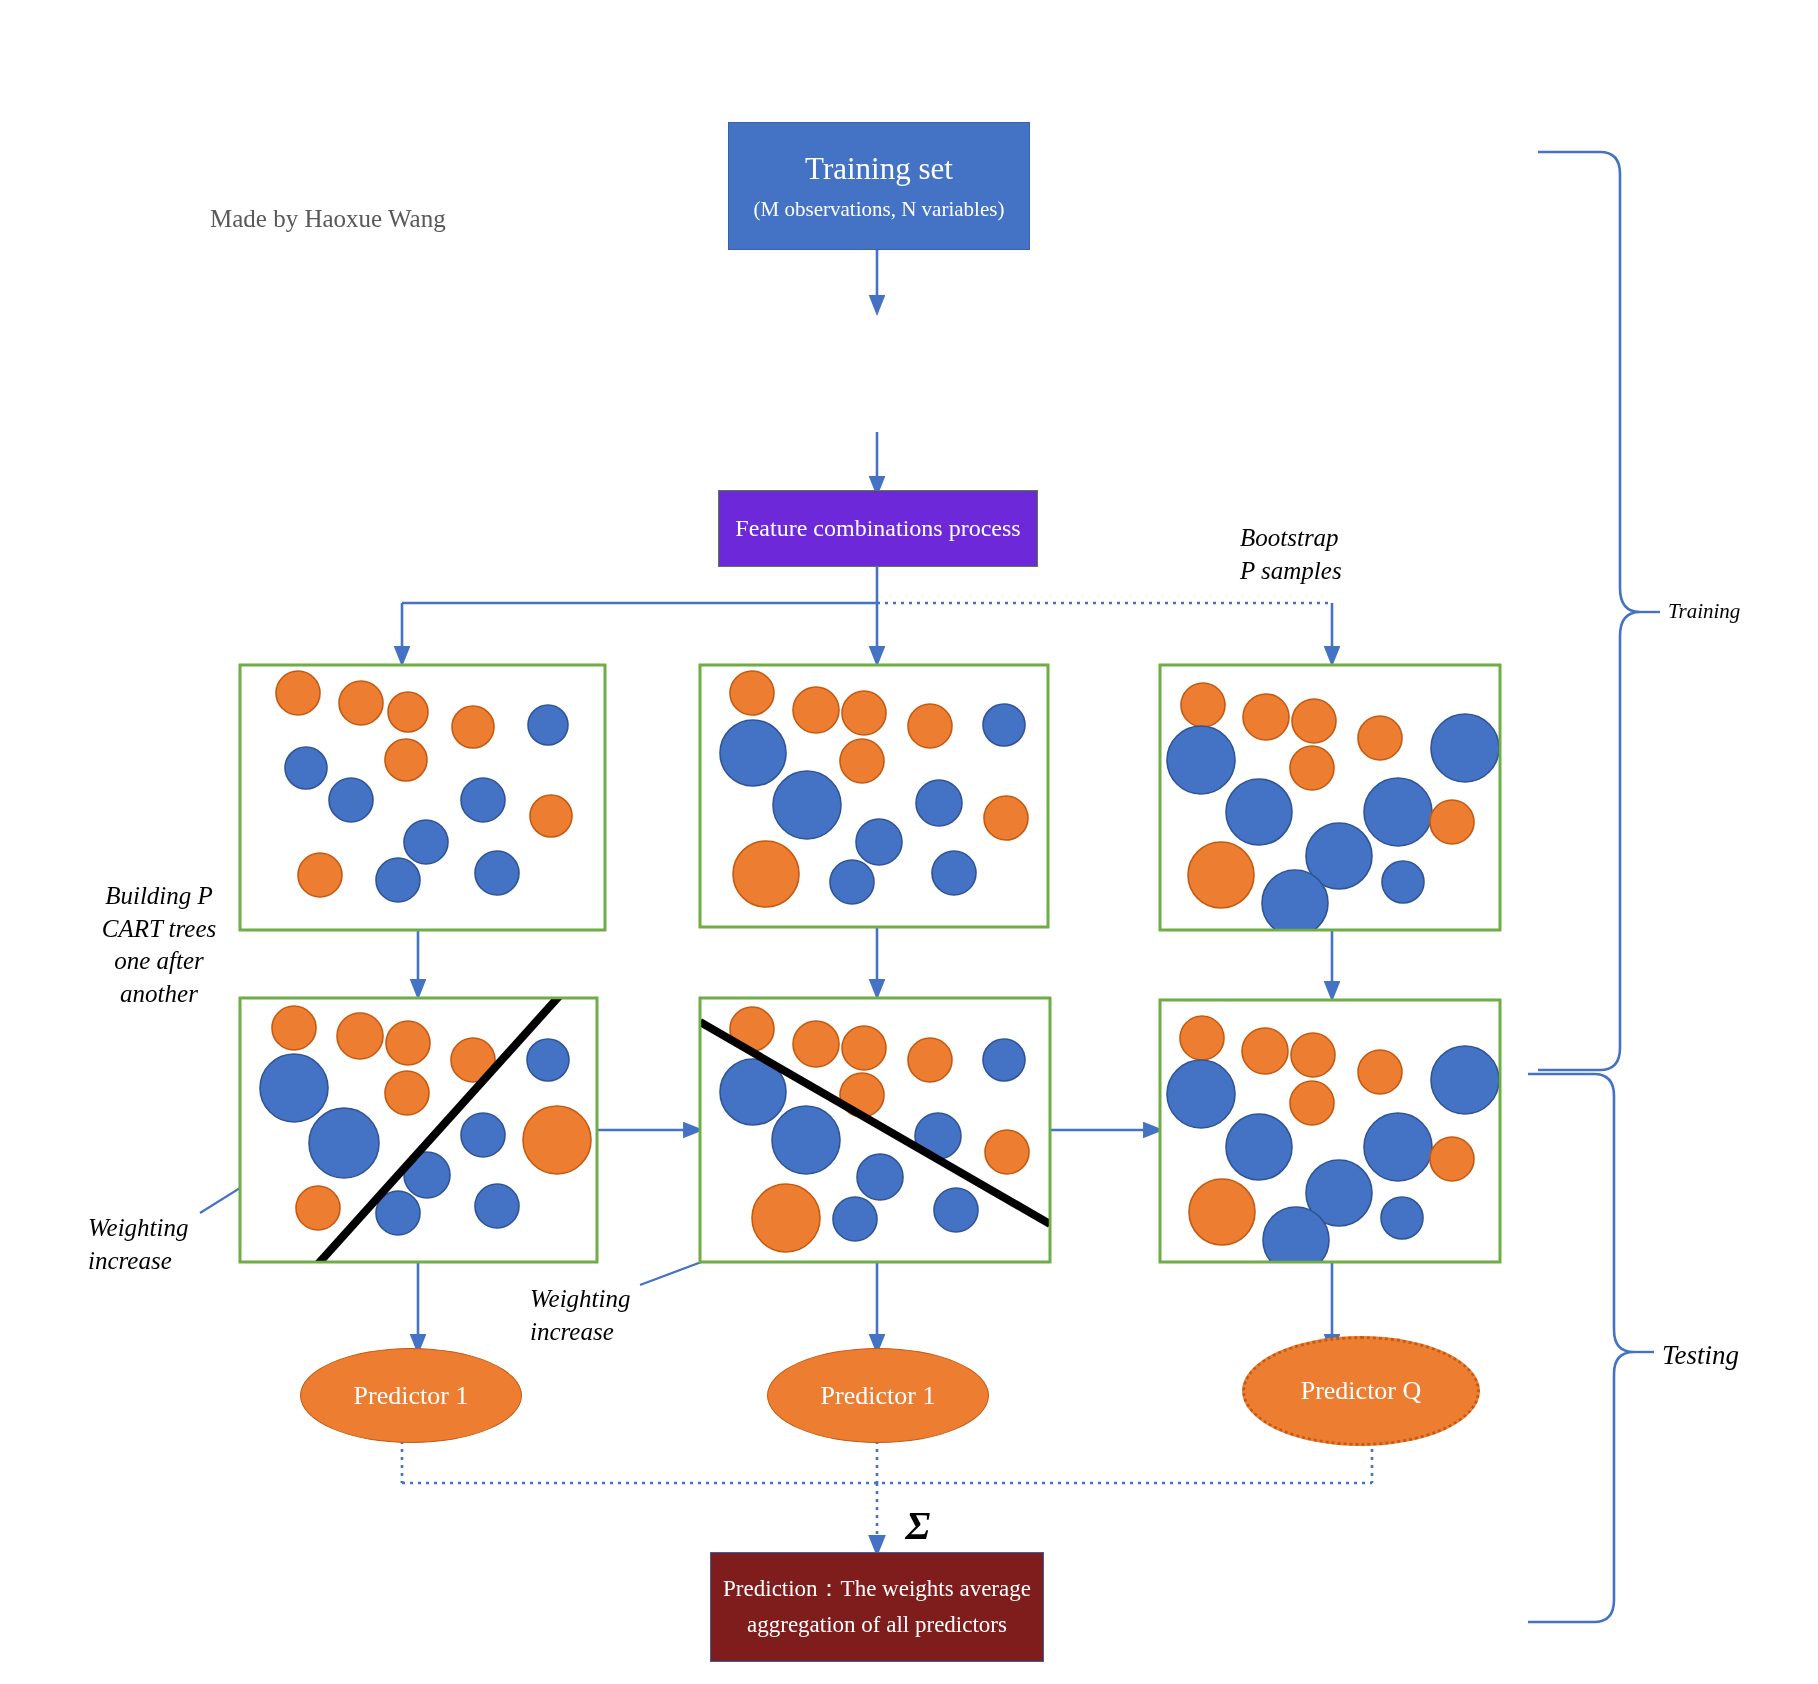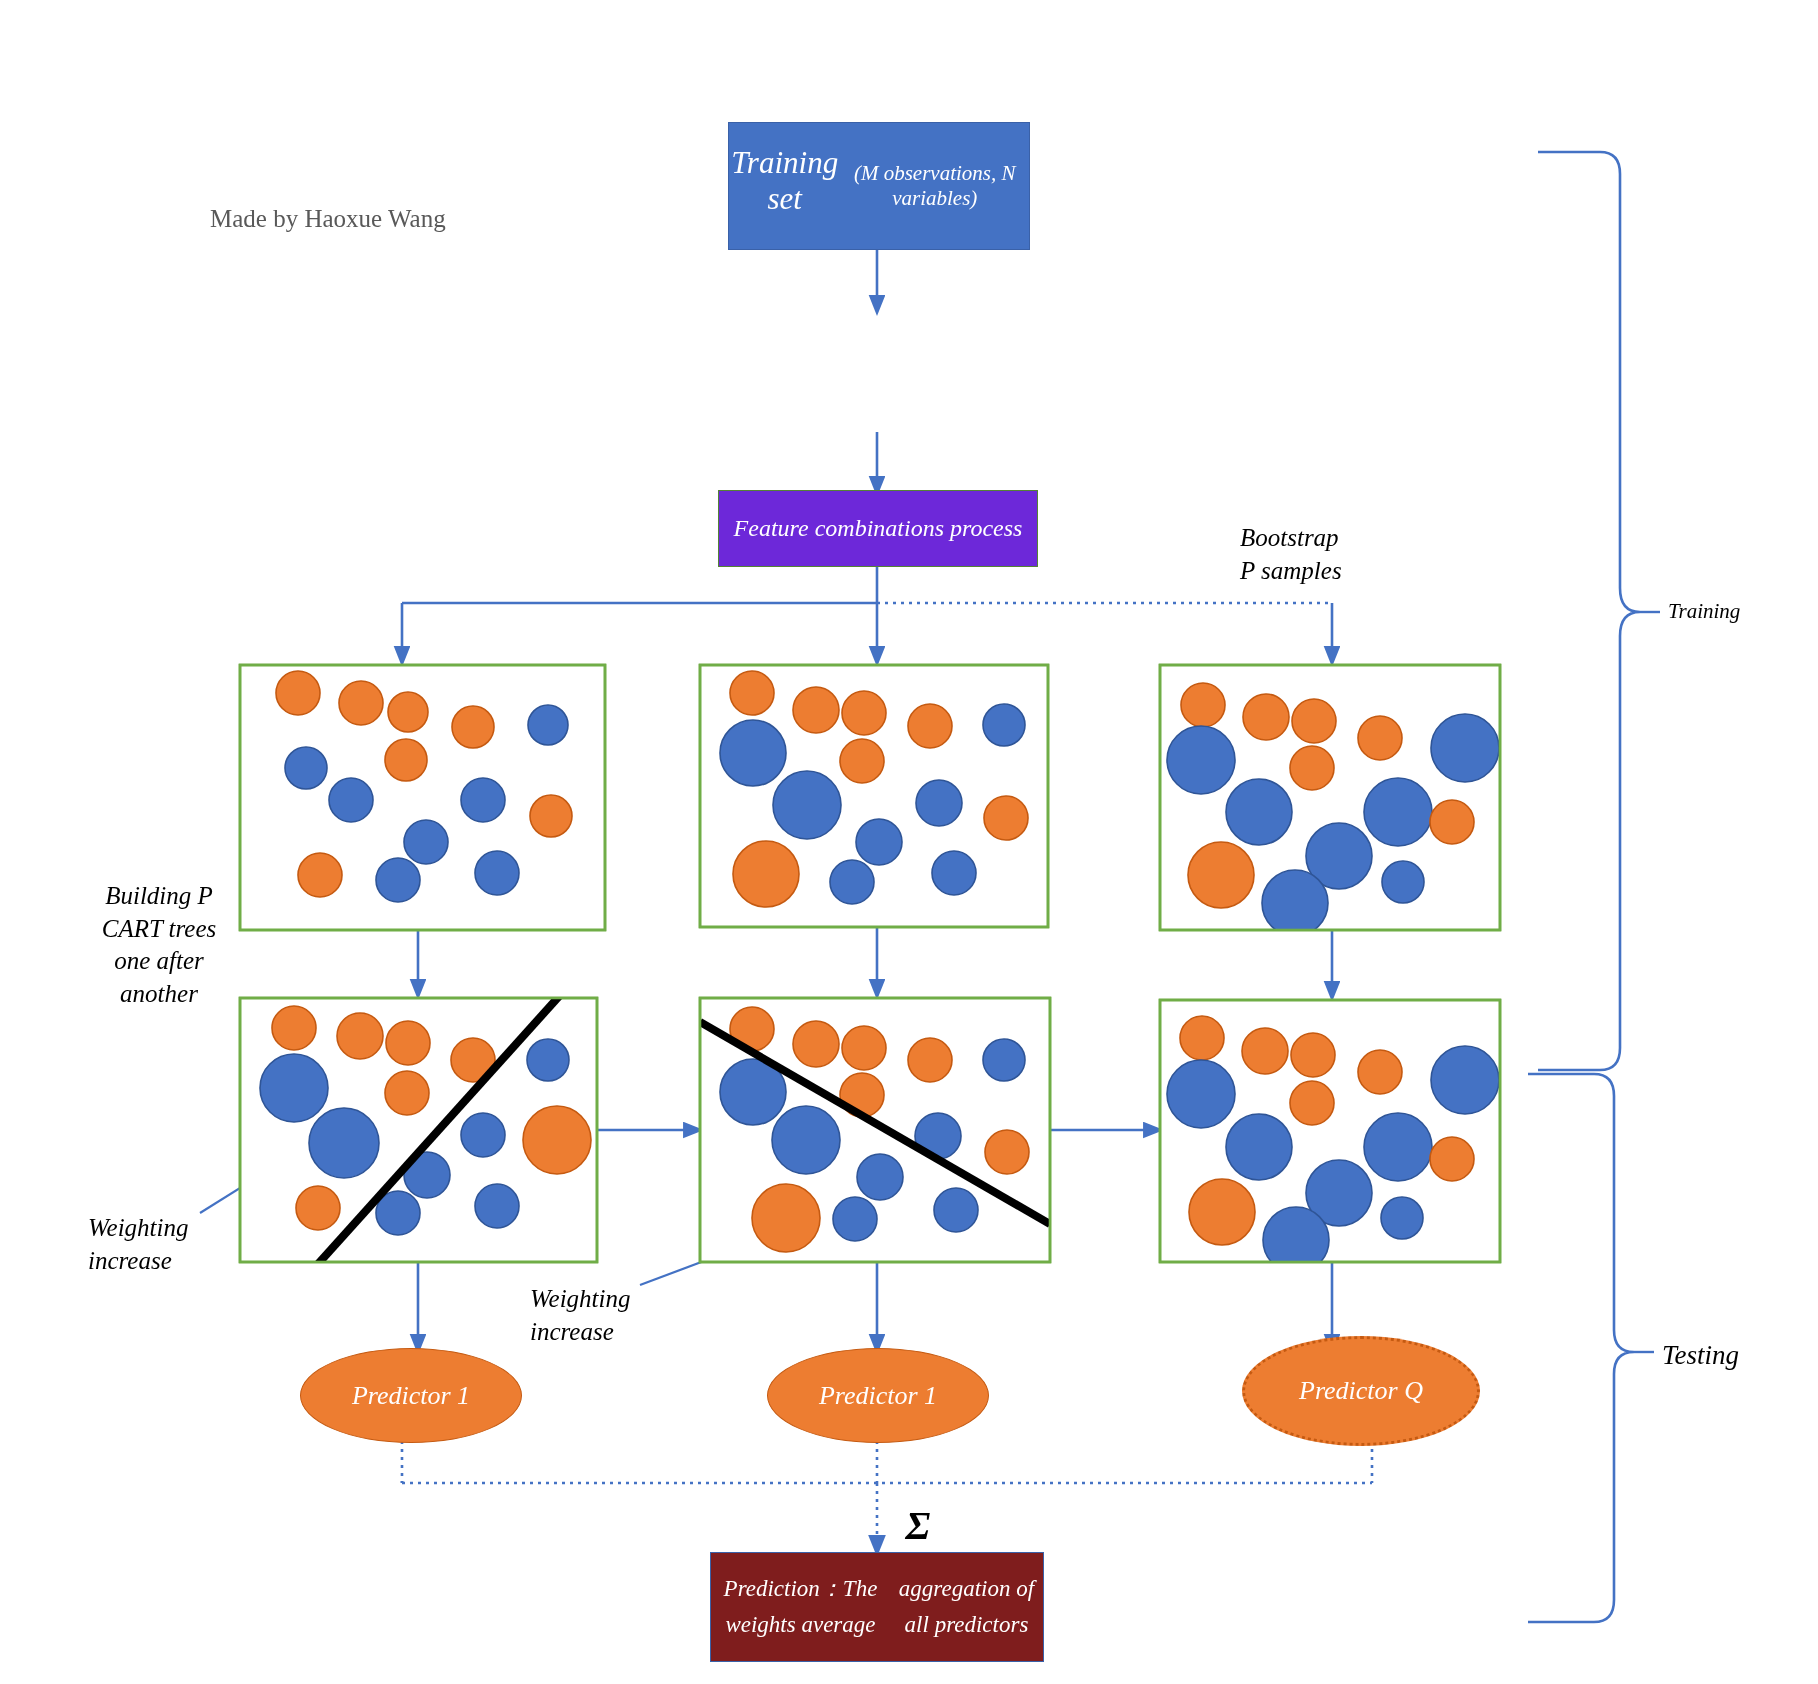--- a/index.html
+++ b/index.html
@@ -3,22 +3,22 @@
 <meta charset="utf-8">
 <style>
   html, body { margin:0; padding:0; background:#ffffff; }
   body { width:1818px; height:1684px; position:relative;
          font-family:"Liberation Serif", serif; overflow:hidden; }
   #root { position:absolute; left:0; top:0; width:1818px; height:1684px; }
   svg { position:absolute; left:0; top:0; }
   .lbl { position:absolute; color:#000; text-align:center; line-height:1.30;font-style:italic; }
   .credit { position:absolute; color:#595959; font-size:25px; }
   .boxtext { position:absolute; color:#ffffff; text-align:center;
-             display:flex; flex-direction:row; align-items:center;
-             justify-content:center;font-style:italic; }
+             display:flex; flex-direction:column; align-items:center;
+             justify-content:center; }
 </style>
 </head>
 <body>
 
 <div id="root">
 
   <svg id="canvas" width="1818" height="1684">
     <defs>
       <marker id="ah" markerWidth="9" markerHeight="9" refX="4.2" refY="3.2" orient="auto" markerUnits="strokeWidth">
         <path d="M0,0 L8,3.2 L0,6.4 z" fill="#4472C4"></path>

